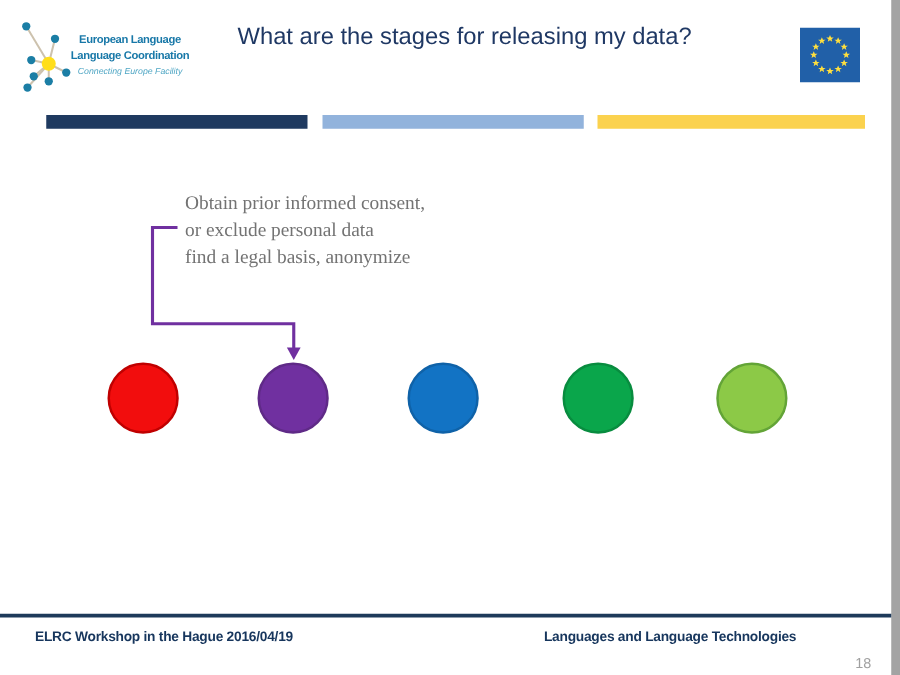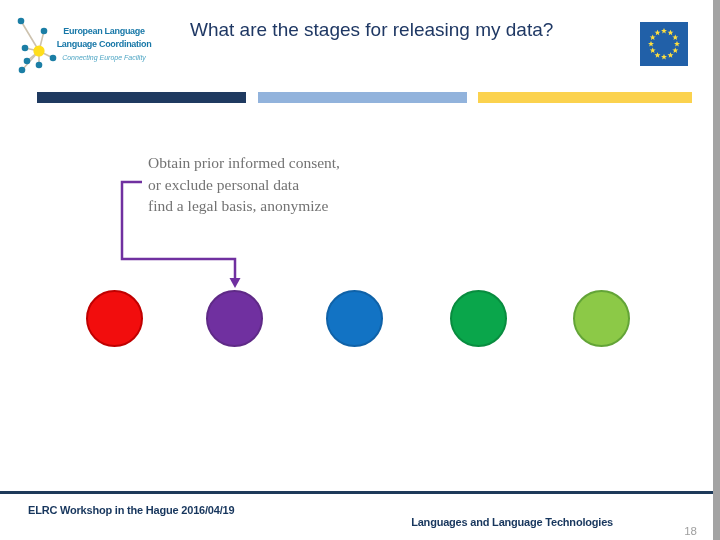--- a/index.html
+++ b/index.html
@@ -34,21 +34,21 @@
   .stage-circle{position:absolute;top:290px;width:57px;height:57px;border-radius:50%;border:2px solid transparent;box-sizing:border-box;}
   #stage-0{left:86px;}
   #stage-1{left:206px;}
   #stage-2{left:326px;}
   #stage-3{left:450px;}
   #stage-4{left:573px;}
   
   #footer-rule{position:absolute;left:0;top:491px;width:720px;height:3px;}
   .footer-text{position:absolute;top:504px;font-size:11px;font-weight:bold;color:#17365D;letter-spacing:-0.2px;}
   #footer-left{left:28px;}
-  #footer-right{right:100px;margin-top:12px;}
+  #footer-right{right:76px;}
   #page-number{position:absolute;right:16px;top:505px;font-size:11.5px;color:#A0A0A0;margin-top:20px;}
 </style>
 </head>
 <body>
 
 <div id="slide">
 
   <svg id="logo-icon" viewBox="0 0 58 70">
     <g stroke-width="1.6" fill="none">
       <line x1="33" y1="42" x2="15" y2="12" stroke="#CDC2AE"></line>

